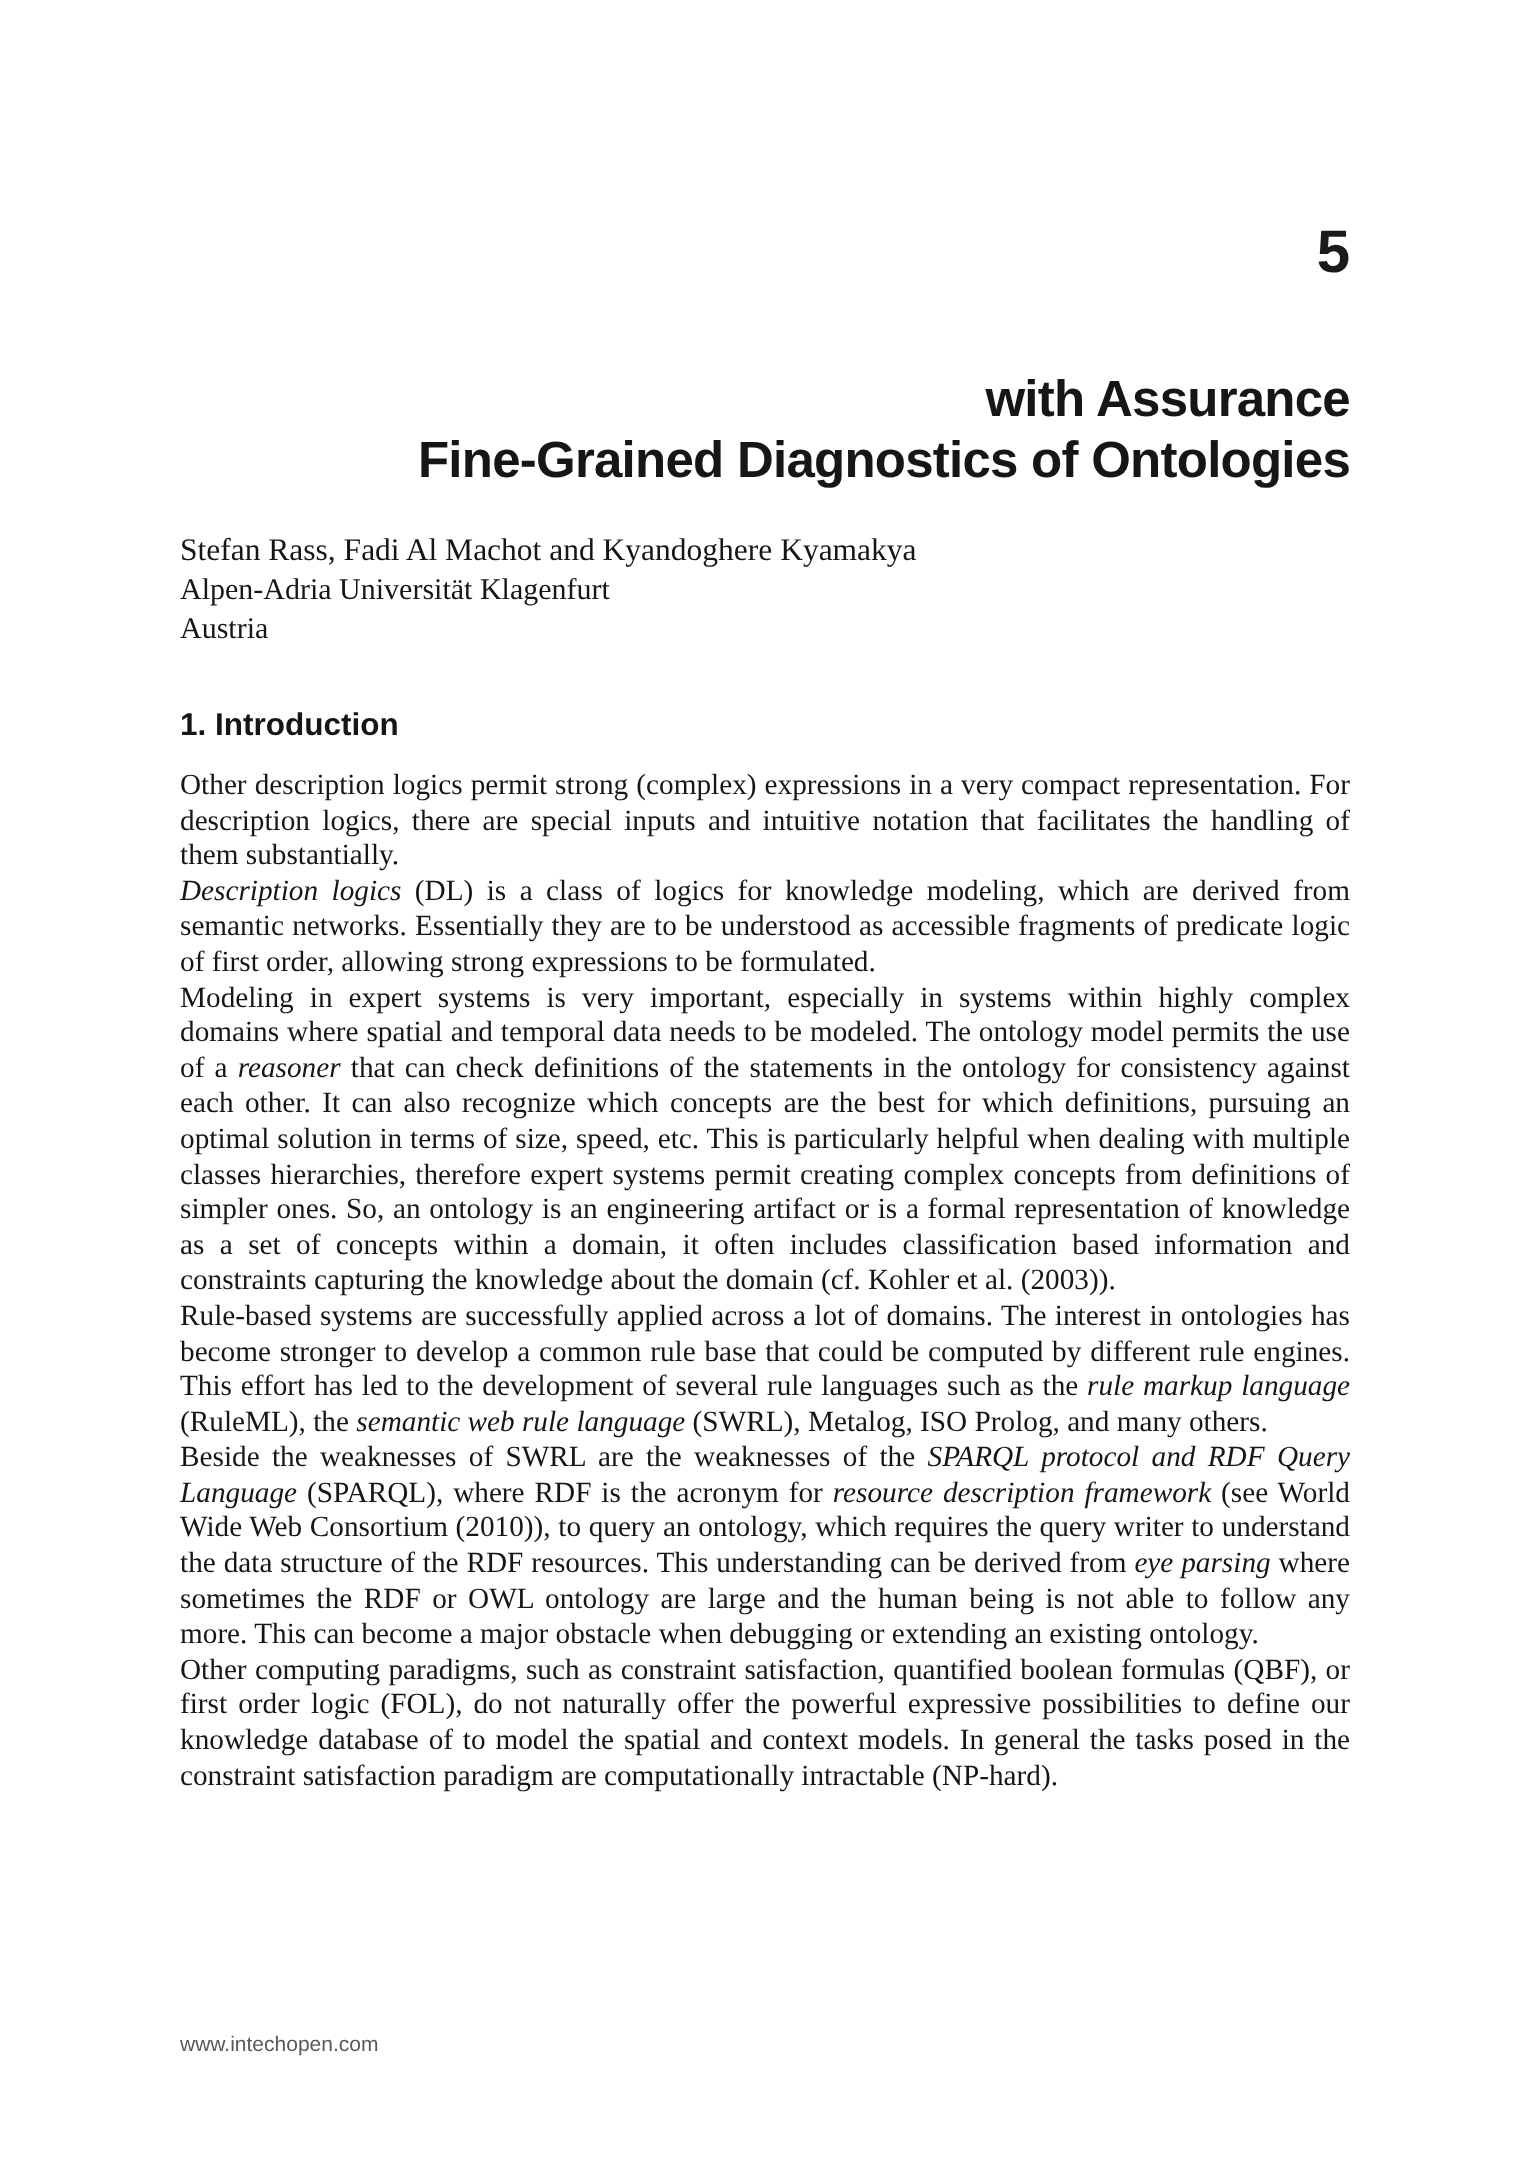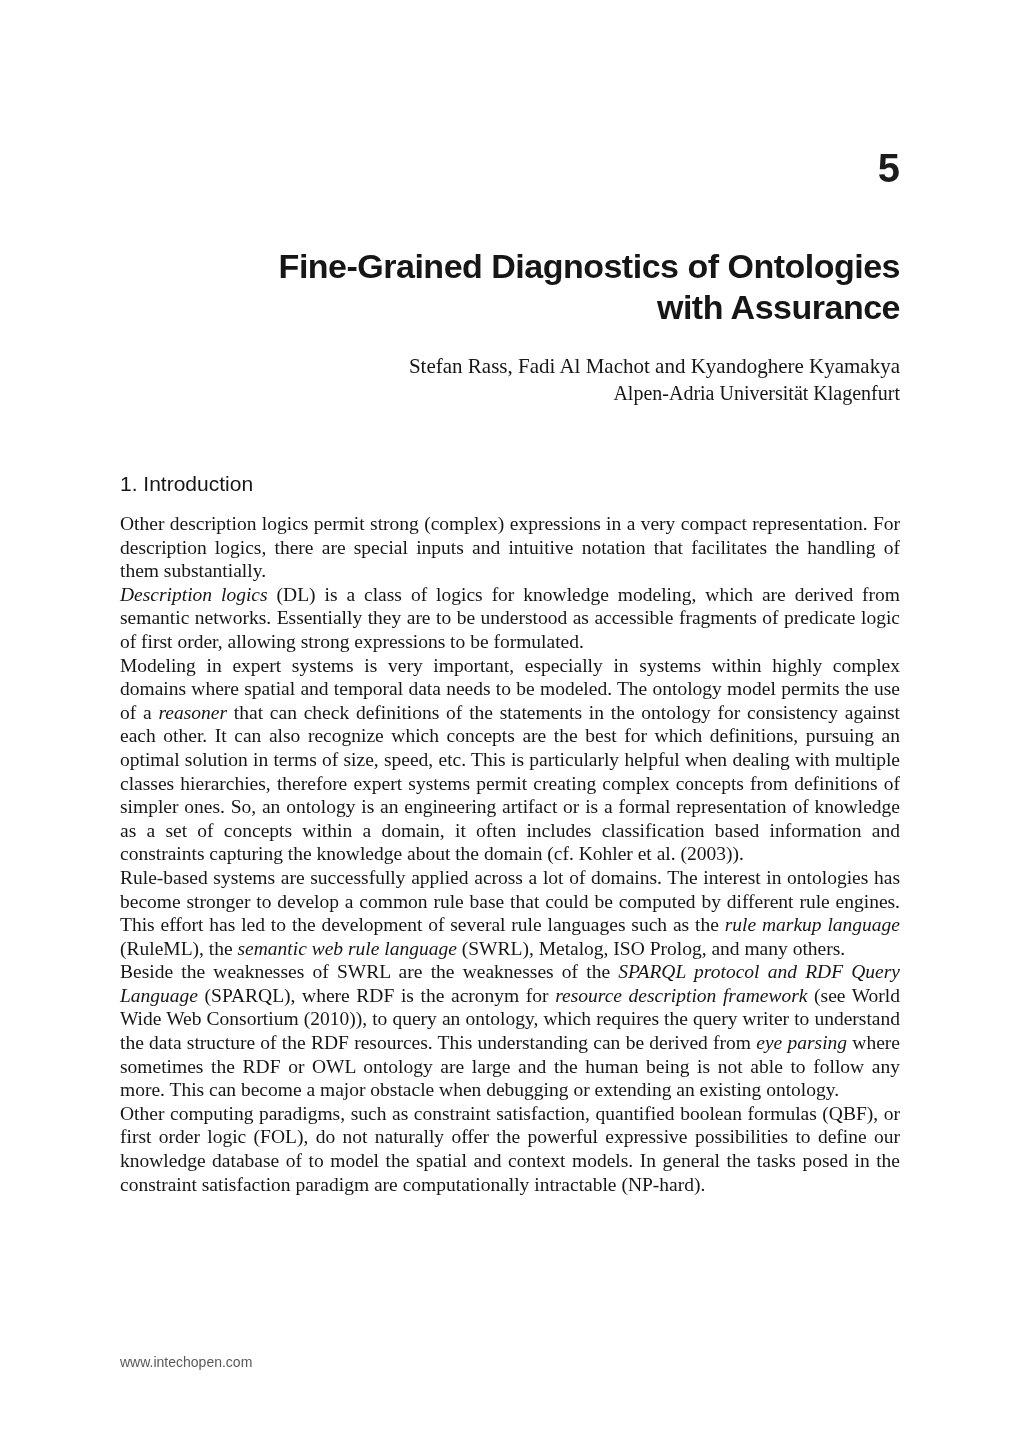--- a/index.html
+++ b/index.html
@@ -33,40 +33,39 @@
     font-weight: bold;
     font-size: 34px;
     line-height: 41px;
     letter-spacing: -0.5px;
     color: #161616;
   }
   .author-block {
     position: absolute;
     left: 120px; right: 120px;
     top: 352px;
-    text-align: right;
   }
   .authors {
     font-size: 21px;
     line-height: 28px;
     color: #161616;
   }
   .affiliation, .country {
     font-size: 20px;
     line-height: 26px;
     color: #161616;
   }
   .content {
     position: absolute;
     left: 120px; right: 120px;
     top: 472px;
   }
   .section-heading {
     font-family: "Liberation Sans", sans-serif;
-    font-weight: normal;
+    font-weight: bold;
     font-size: 21px;
     line-height: 24px;
     margin: 0 0 16px 0;
     color: #161616;
   }
   .body-text p {
     margin: 0;
     font-size: 19.5px;
     line-height: 23.6px;
     text-align: justify;
@@ -83,27 +82,28 @@
   }
 </style>
 </head>
 <body>
 
 <div class="page">
 
   <div class="chapter-number">5</div>
 
   <div class="title-block">
+    <div>with Assurance</div>
     <div>Fine-Grained Diagnostics of Ontologies</div>
-    <div>with Assurance</div>
   </div>
 
   <div class="author-block">
     <div class="authors">Stefan Rass, Fadi Al Machot and Kyandoghere Kyamakya</div>
     <div class="affiliation">Alpen-Adria Universität Klagenfurt</div>
+    <div class="country">Austria</div>
   </div>
 
   <div class="content">
     <h2 class="section-heading">1. Introduction</h2>
     <div class="body-text">
       <p><span>Other description logics permit strong (complex) expressions in a very compact representation. For description logics, there are special inputs and intuitive notation that facilitates the handling of them substantially.</span></p>
       <p><em>Description logics</em><span> (DL) is a class of logics for knowledge modeling, which are derived from semantic networks. Essentially they are to be understood as accessible fragments of predicate logic of first order, allowing strong expressions to be formulated.</span></p>
       <p><span>Modeling in expert systems is very important, especially in systems within highly complex domains where spatial and temporal data needs to be modeled. The ontology model permits the use of a </span><em>reasoner</em><span> that can check definitions of the statements in the ontology for consistency against each other. It can also recognize which concepts are the best for which definitions, pursuing an optimal solution in terms of size, speed, etc. This is particularly helpful when dealing with multiple classes hierarchies, therefore expert systems permit creating complex concepts from definitions of simpler ones. So, an ontology is an engineering artifact or is a formal representation of knowledge as a set of concepts within a domain, it often includes classification based information and constraints capturing the knowledge about the domain (cf. Kohler et al. (2003)).</span></p>
       <p><span>Rule-based systems are successfully applied across a lot of domains. The interest in ontologies has become stronger to develop a common rule base that could be computed by different rule engines. This effort has led to the development of several rule languages such as the </span><em>rule markup language</em><span> (RuleML), the </span><em>semantic web rule language</em><span> (SWRL), Metalog, ISO Prolog, and many others.</span></p>
       <p><span>Beside the weaknesses of SWRL are the weaknesses of the </span><em>SPARQL protocol and RDF Query Language</em><span> (SPARQL), where RDF is the acronym for </span><em>resource description framework</em><span> (see World Wide Web Consortium (2010)), to query an ontology, which requires the query writer to understand the data structure of the RDF resources. This understanding can be derived from </span><em>eye parsing</em><span> where sometimes the RDF or OWL ontology are large and the human being is not able to follow any more. This can become a major obstacle when debugging or extending an existing ontology.</span></p>

